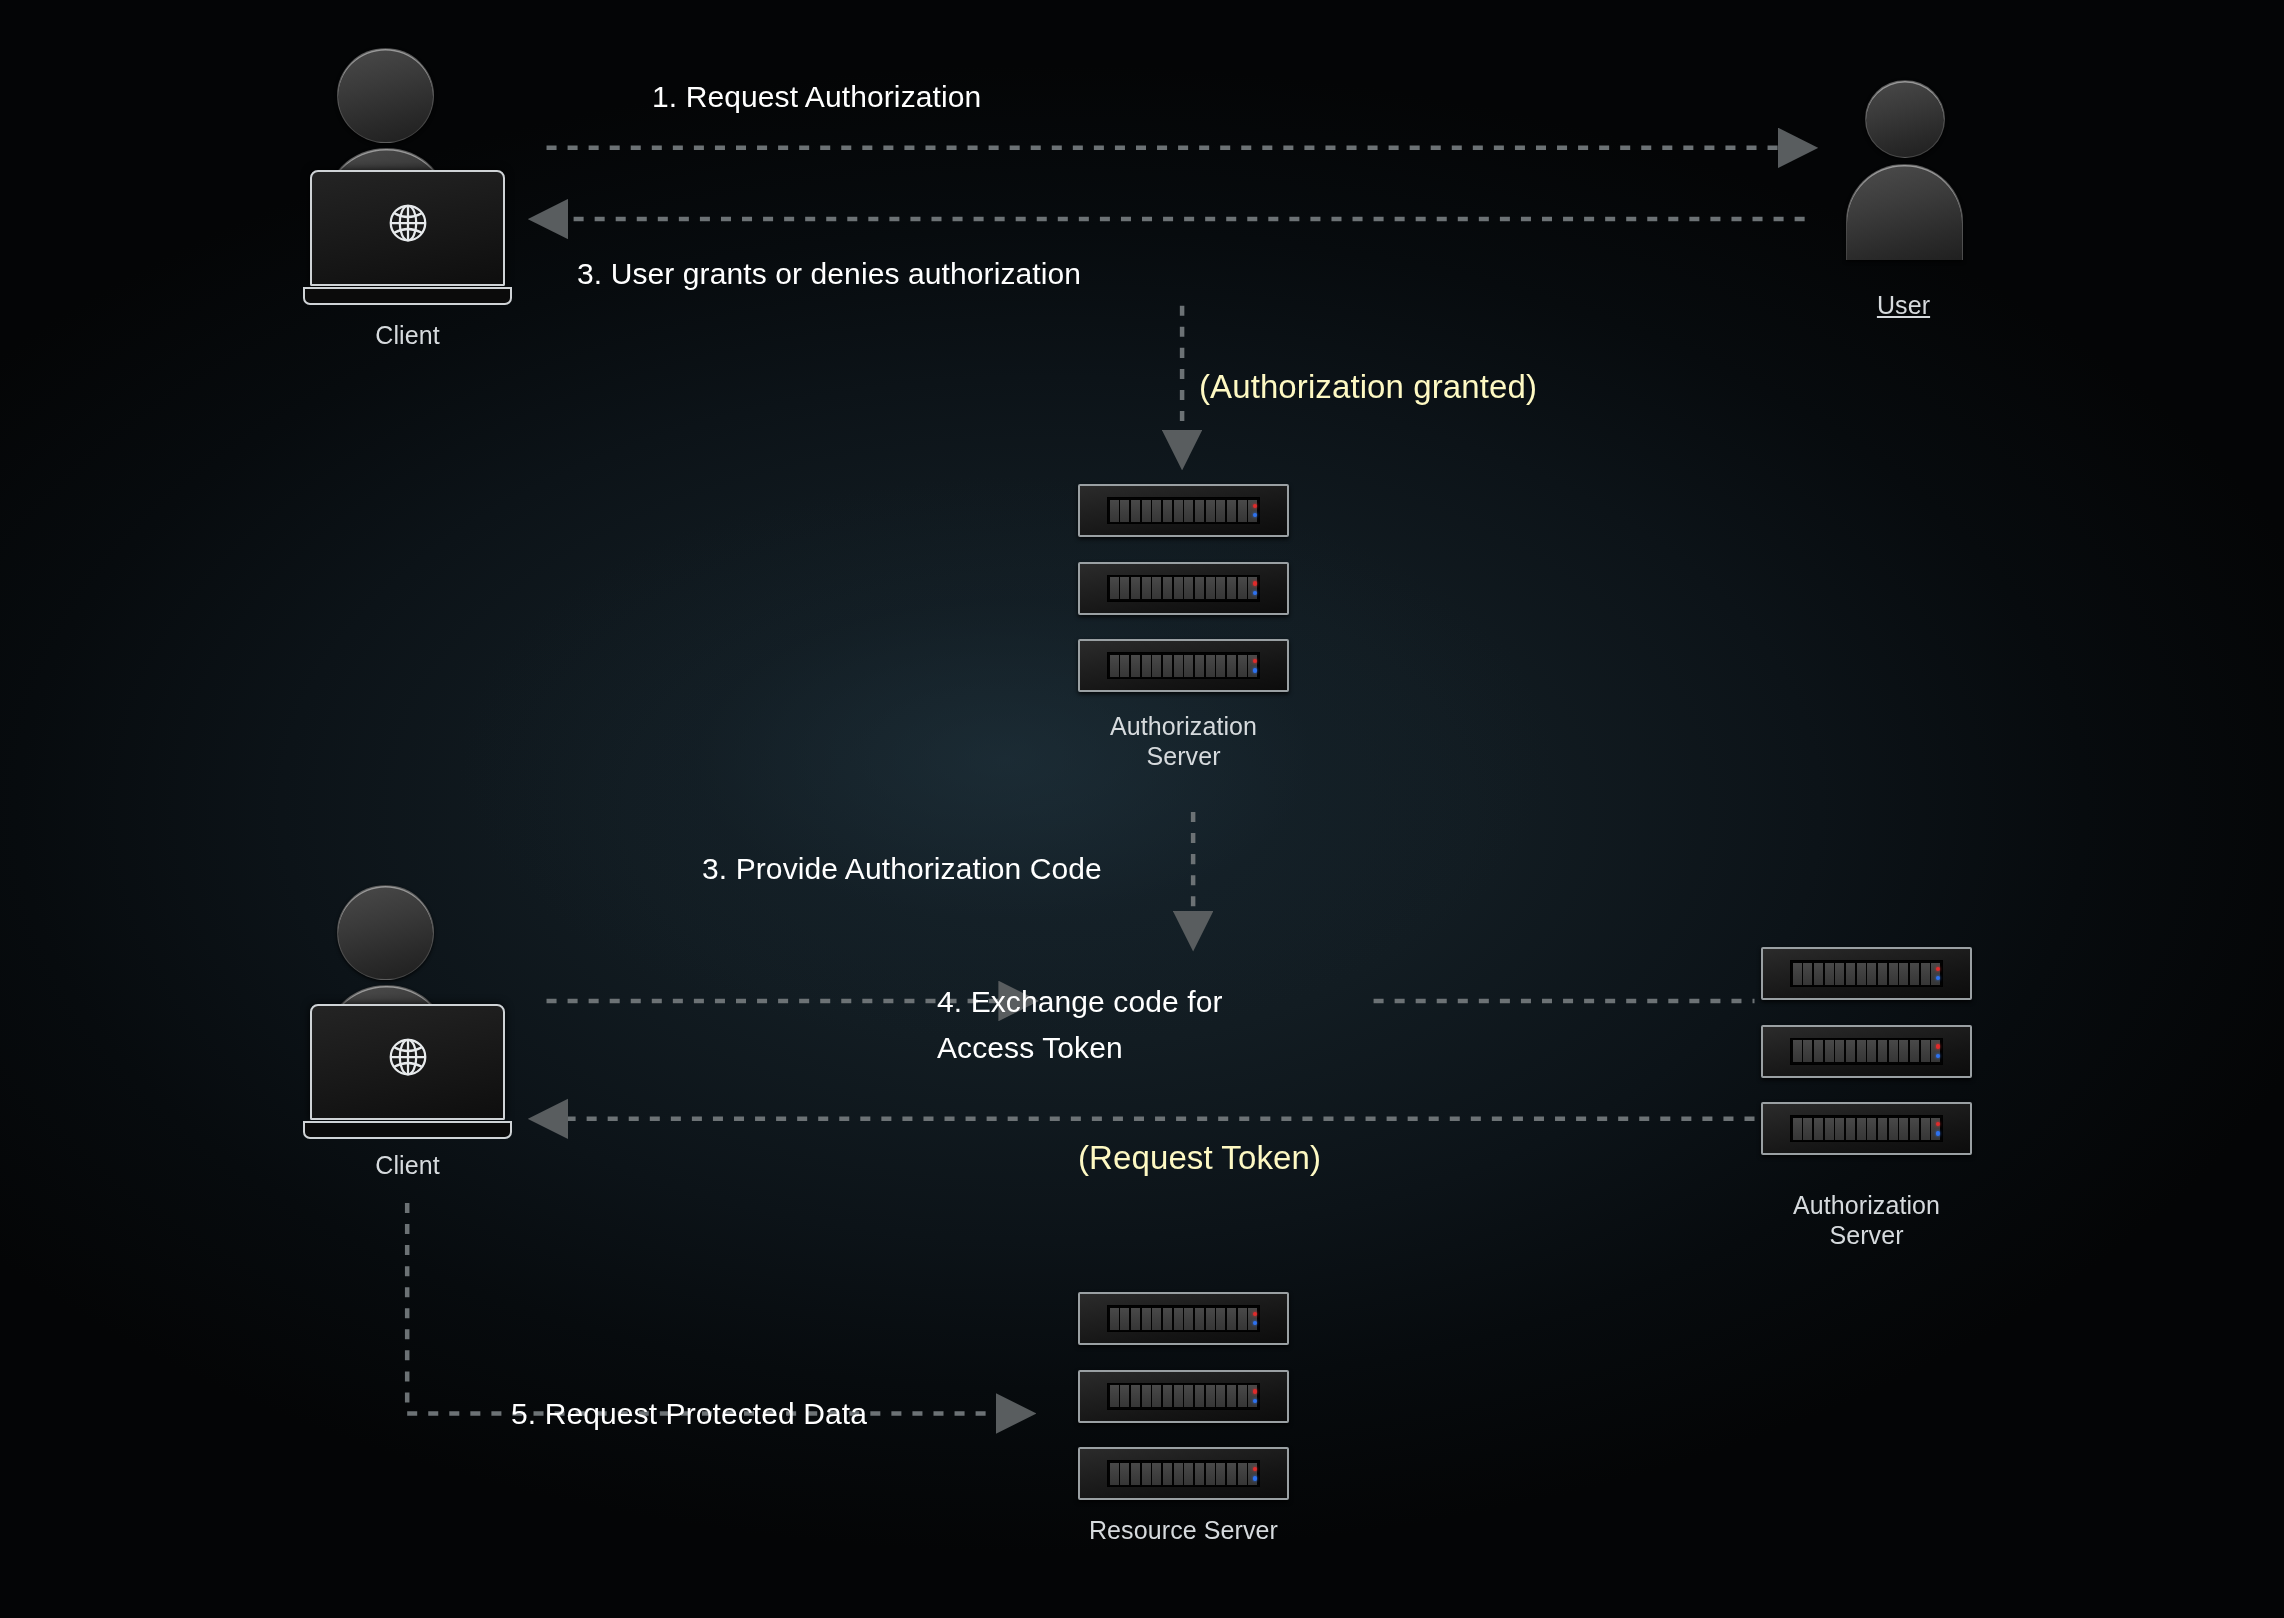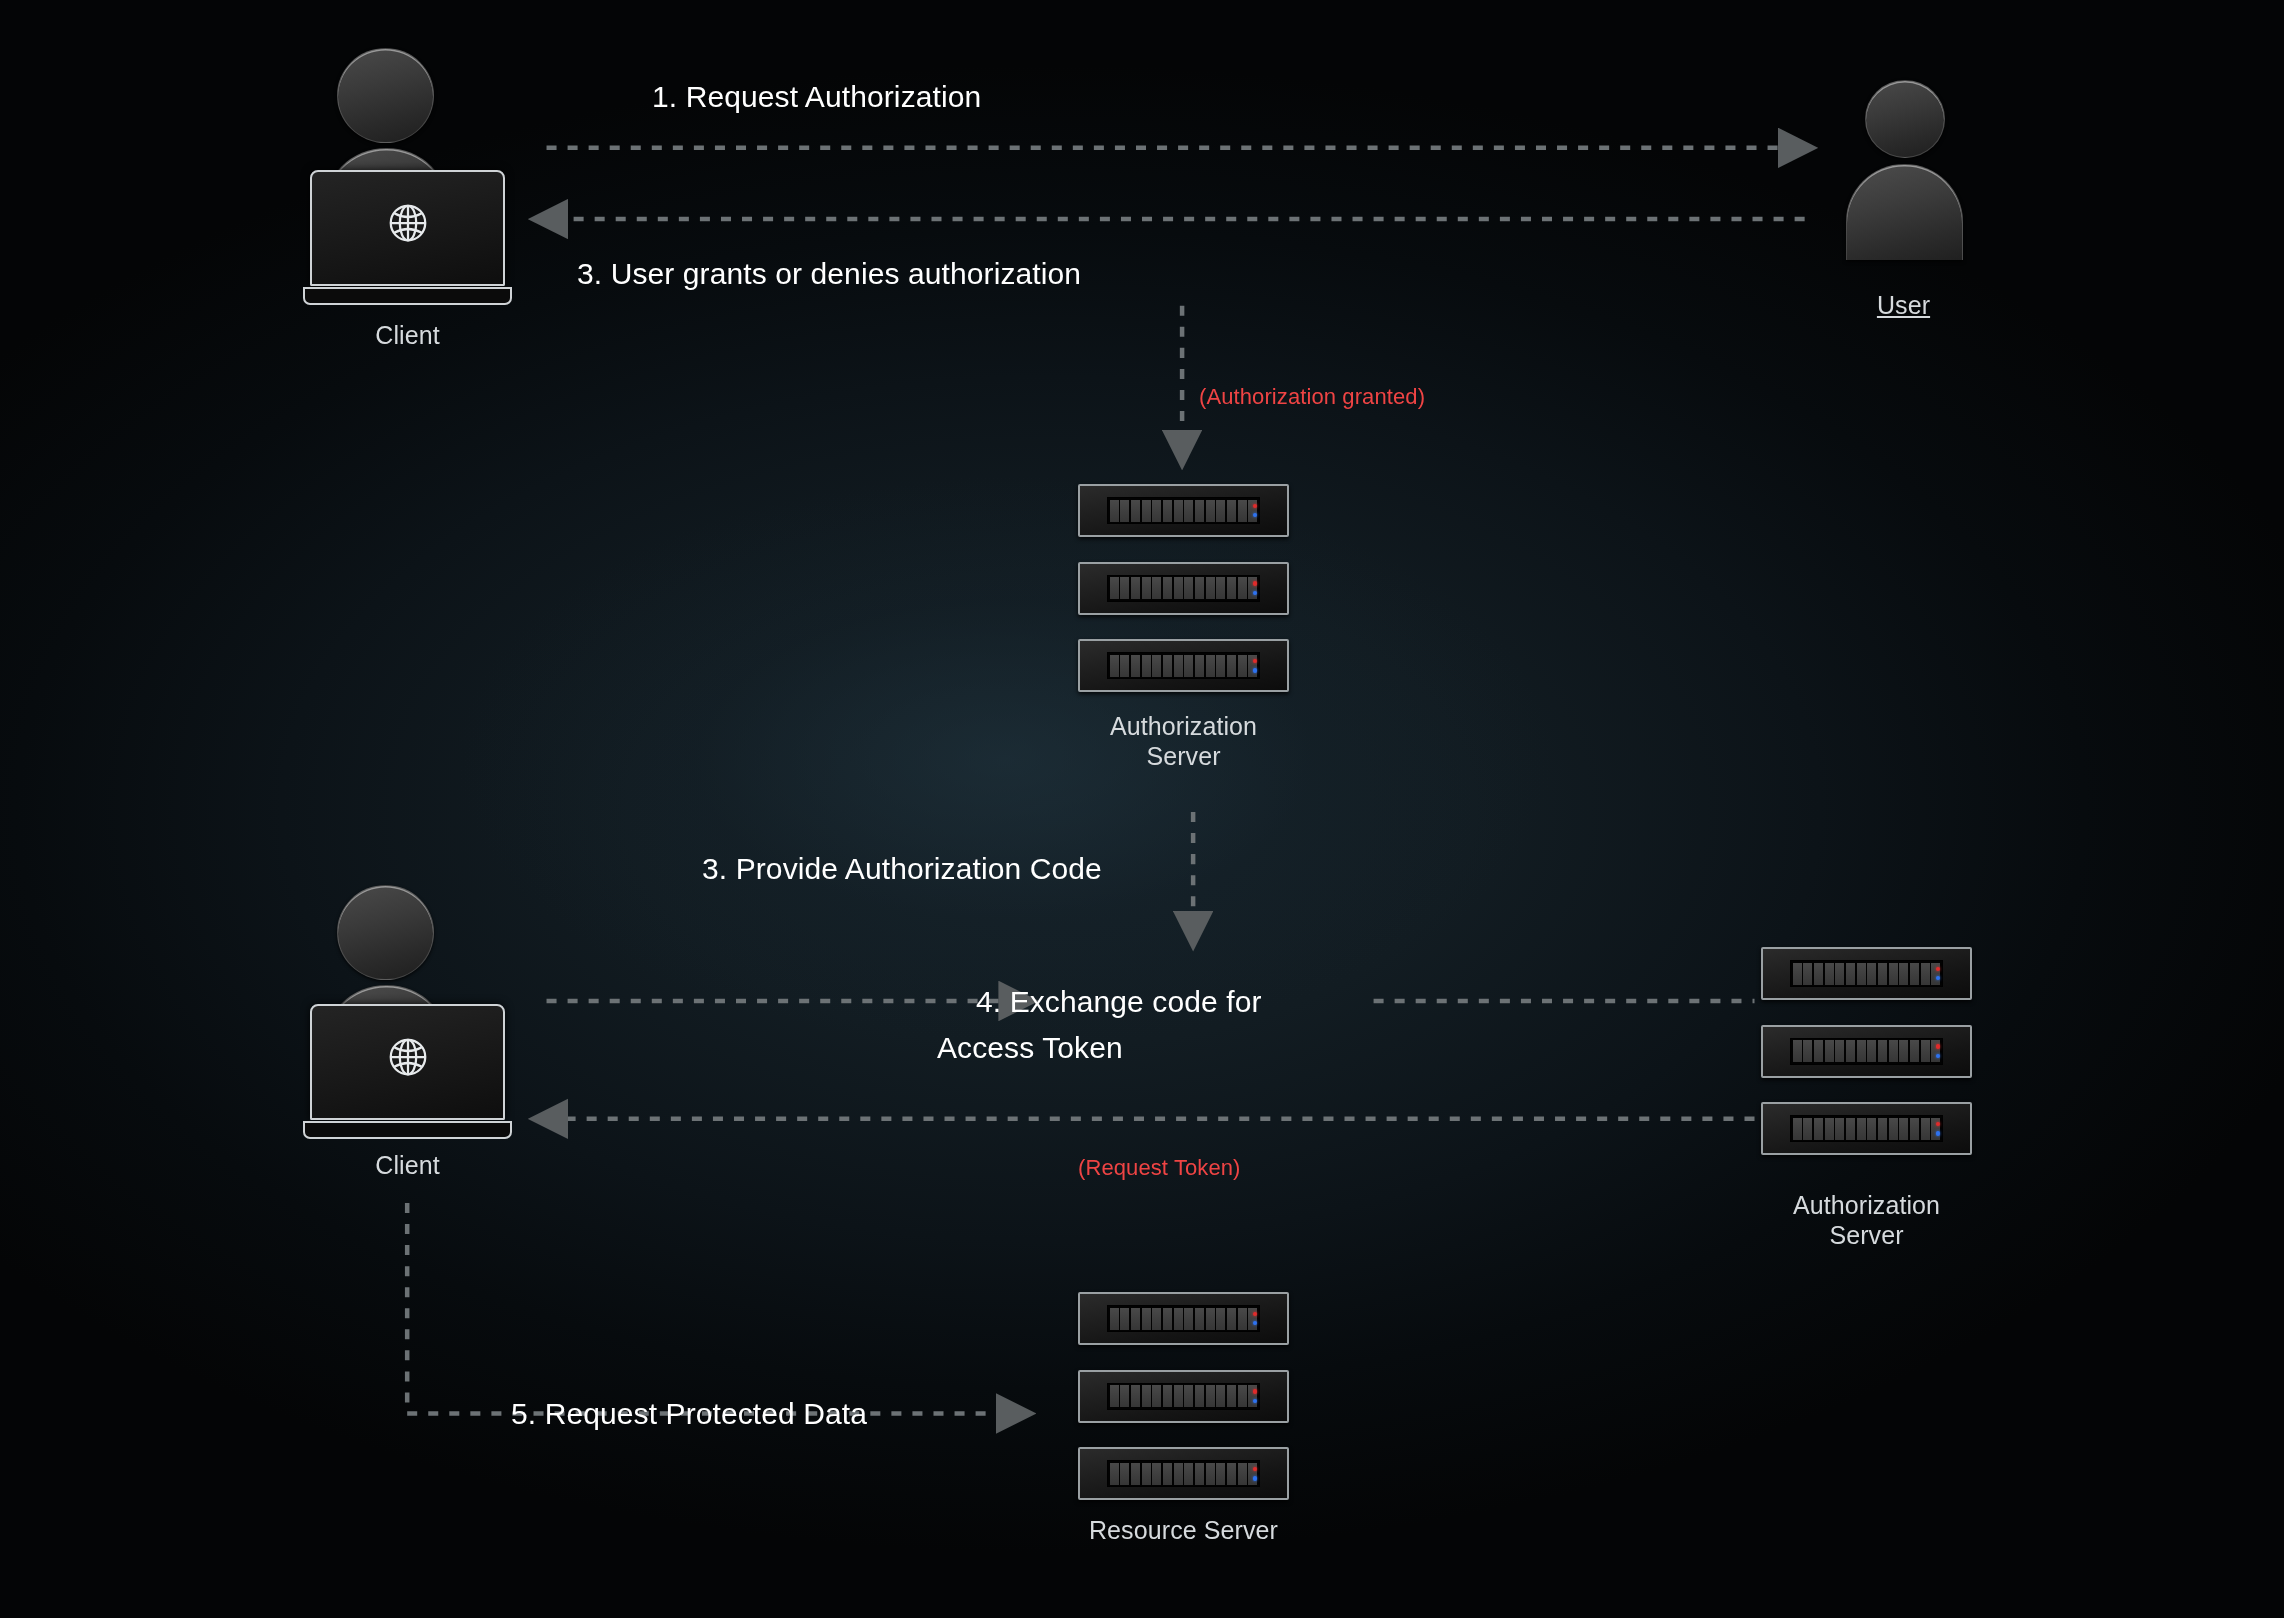--- a/index.html
+++ b/index.html
@@ -33,23 +33,22 @@
     color:#ffffff;
     white-space:nowrap;
     letter-spacing:0.1px;
   }
   .step-label{
     font-size:30px;
     font-weight:400;
     color:#ffffff;
   }
   .note-label{
-    font-size:22px;
-    color:#ef4444;
-    margin-top:16px;
+    font-size:33px;
+    color:#fef9c3;
   }
   .node-label{
     font-size:25px;
     color:#d6dadd;
     text-align:center;
     line-height:1.18;
     white-space:pre-line;
   }
 
   
@@ -295,21 +294,21 @@
             <path d="M13.5 45 Q32 35 50.5 45"></path>
             <line x1="32" y1="9" x2="32" y2="55"></line>
           </g>
         </svg>
       </span>
     </div>
     <div class="base"></div>
   </div>
   <div class="lbl node-label" style="left:307px;top:1151px;width:201px;">Client</div>
 
-  <div class="lbl step-label" style="left:976px;top:985px;width:506px;">4.  Exchange code for</div>
+  <div class="lbl step-label" style="left:937px;top:985px;width:506px;">4.  Exchange code for</div>
   <div class="lbl step-label" style="left:937px;top:1031px;width:506px;">Access Token</div>
 
   <div class="lbl note-label" style="left:1078px;top:1139px;">(Request Token)</div>
 
   <div class="rack" style="left:1761px;top:947px;width:211px;">
     <div class="unit" style="height:53px;">
       <div class="slotbox" style="width:153px;height:27px;padding:1.5px;gap:1.5px;">
         <div class="slot" style="flex:1"></div>
           <div class="slot" style="flex:1"></div>
           <div class="slot" style="flex:1"></div>

